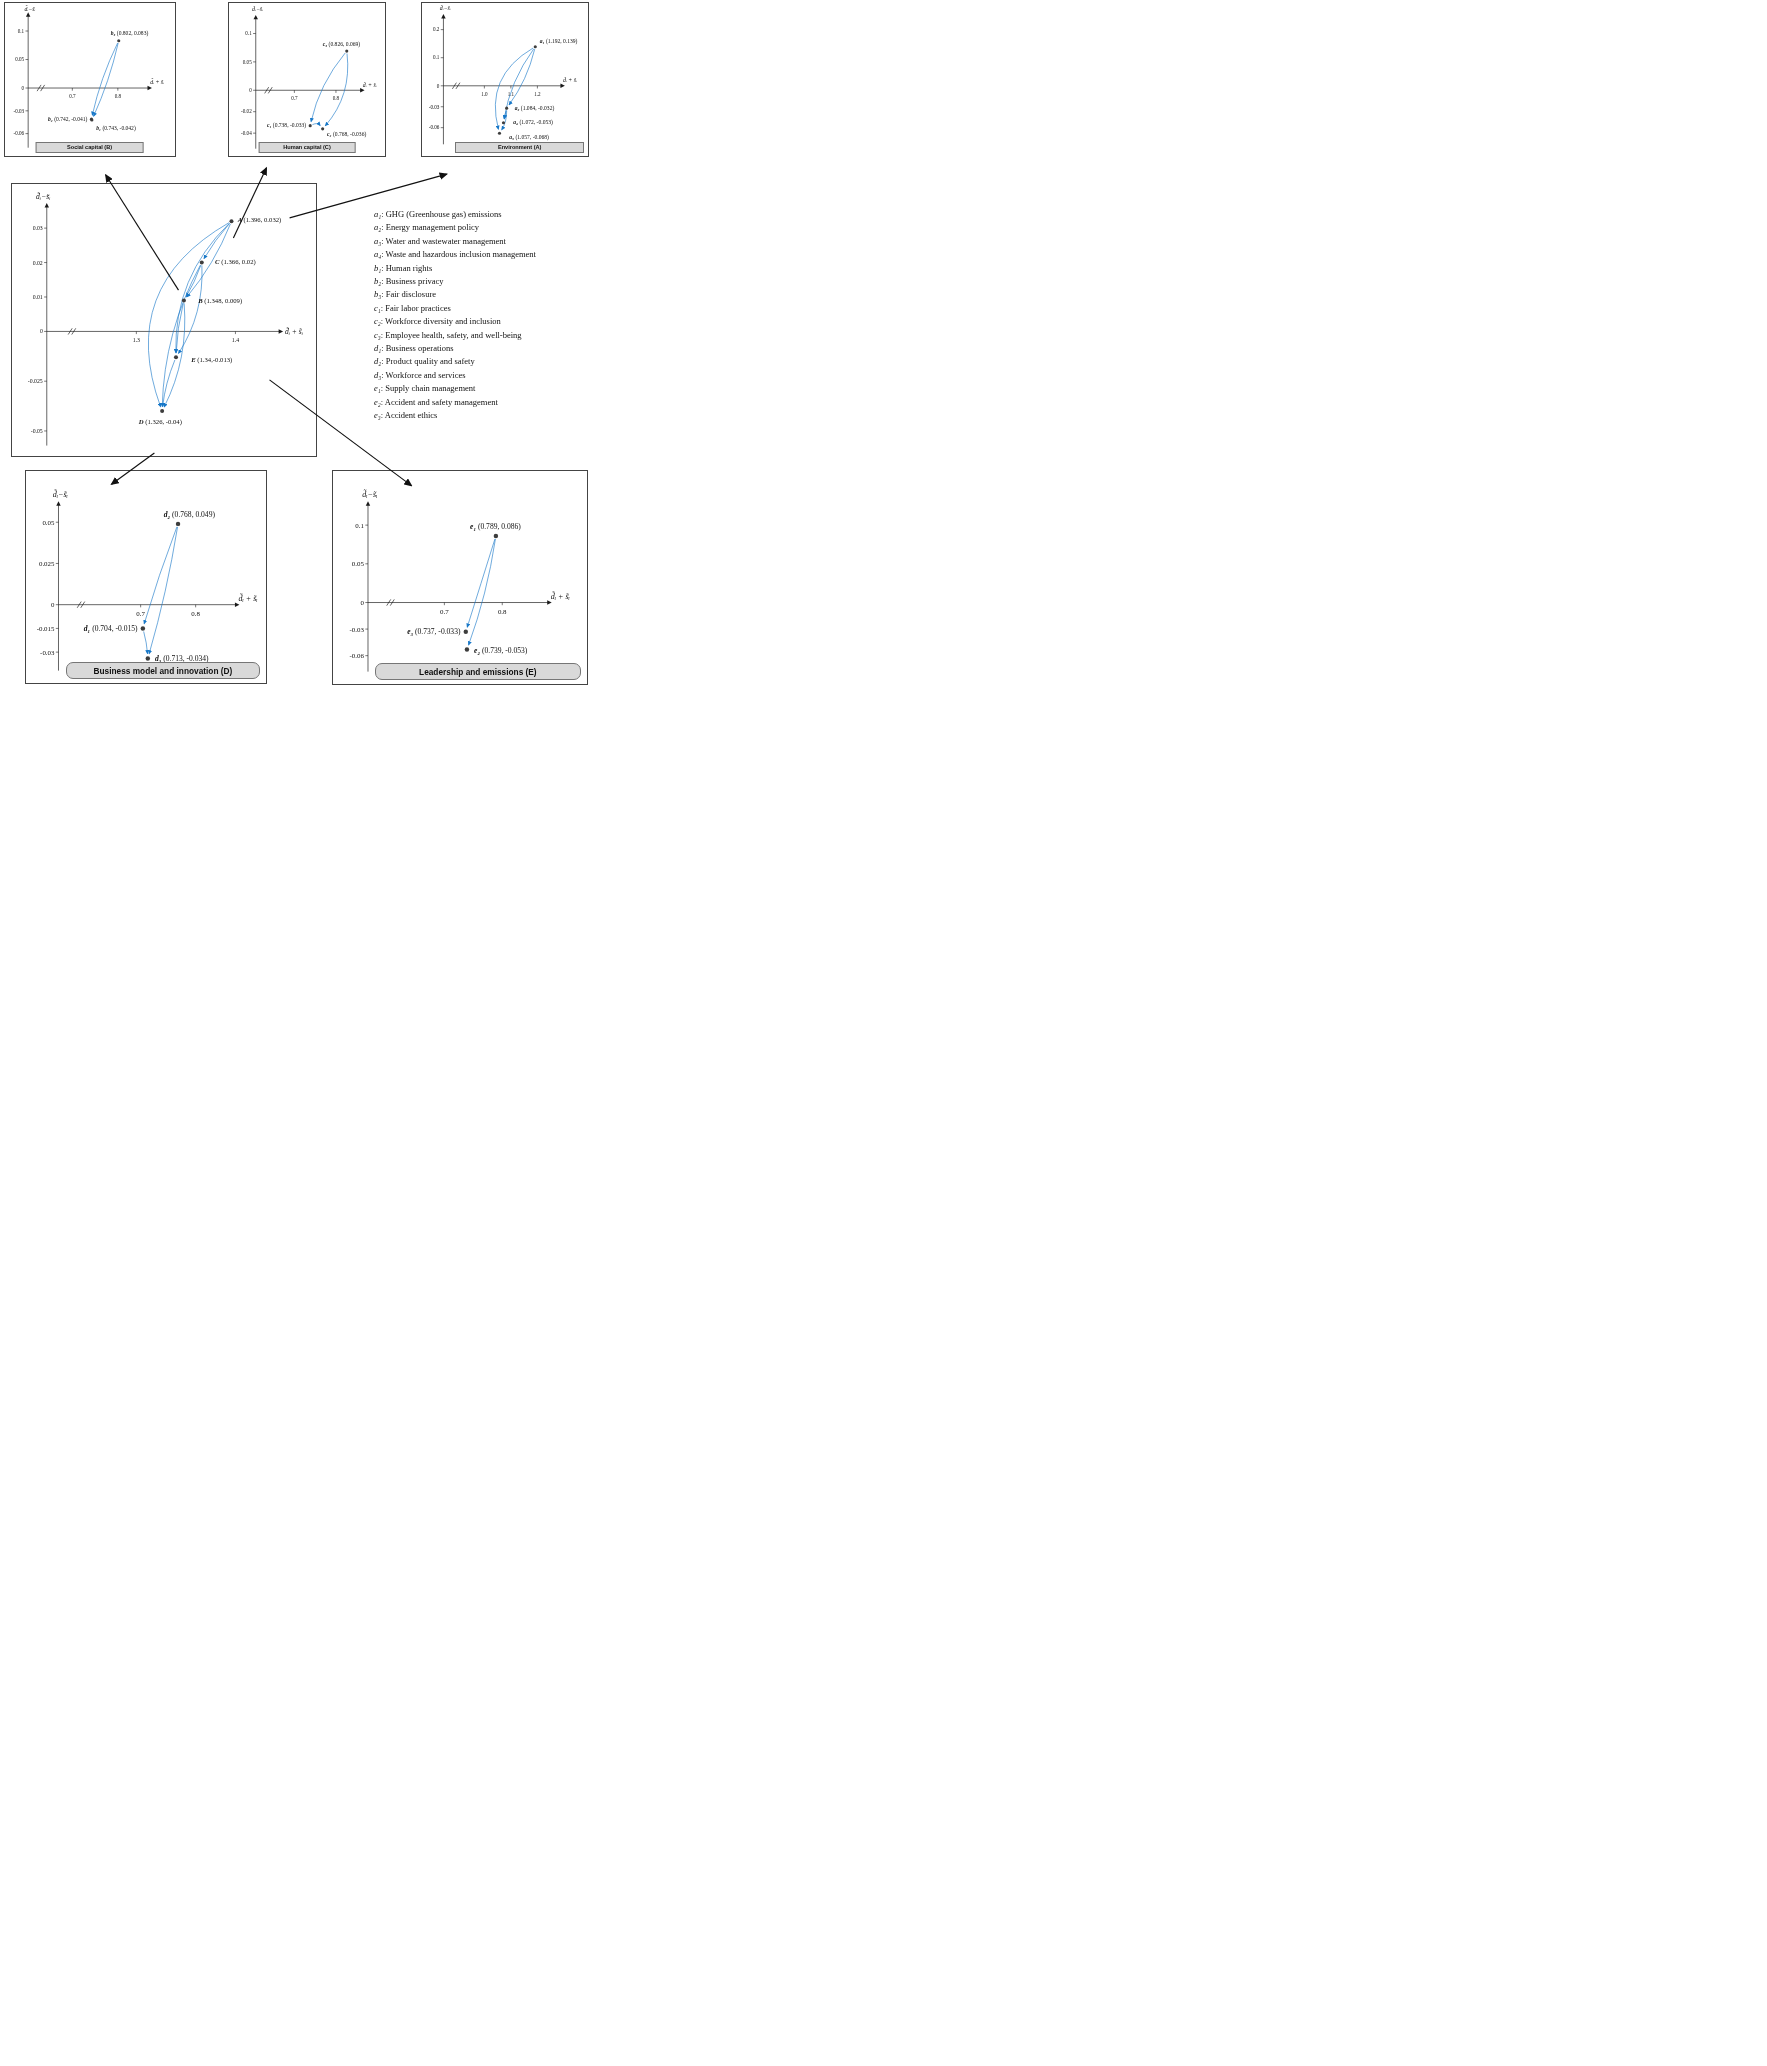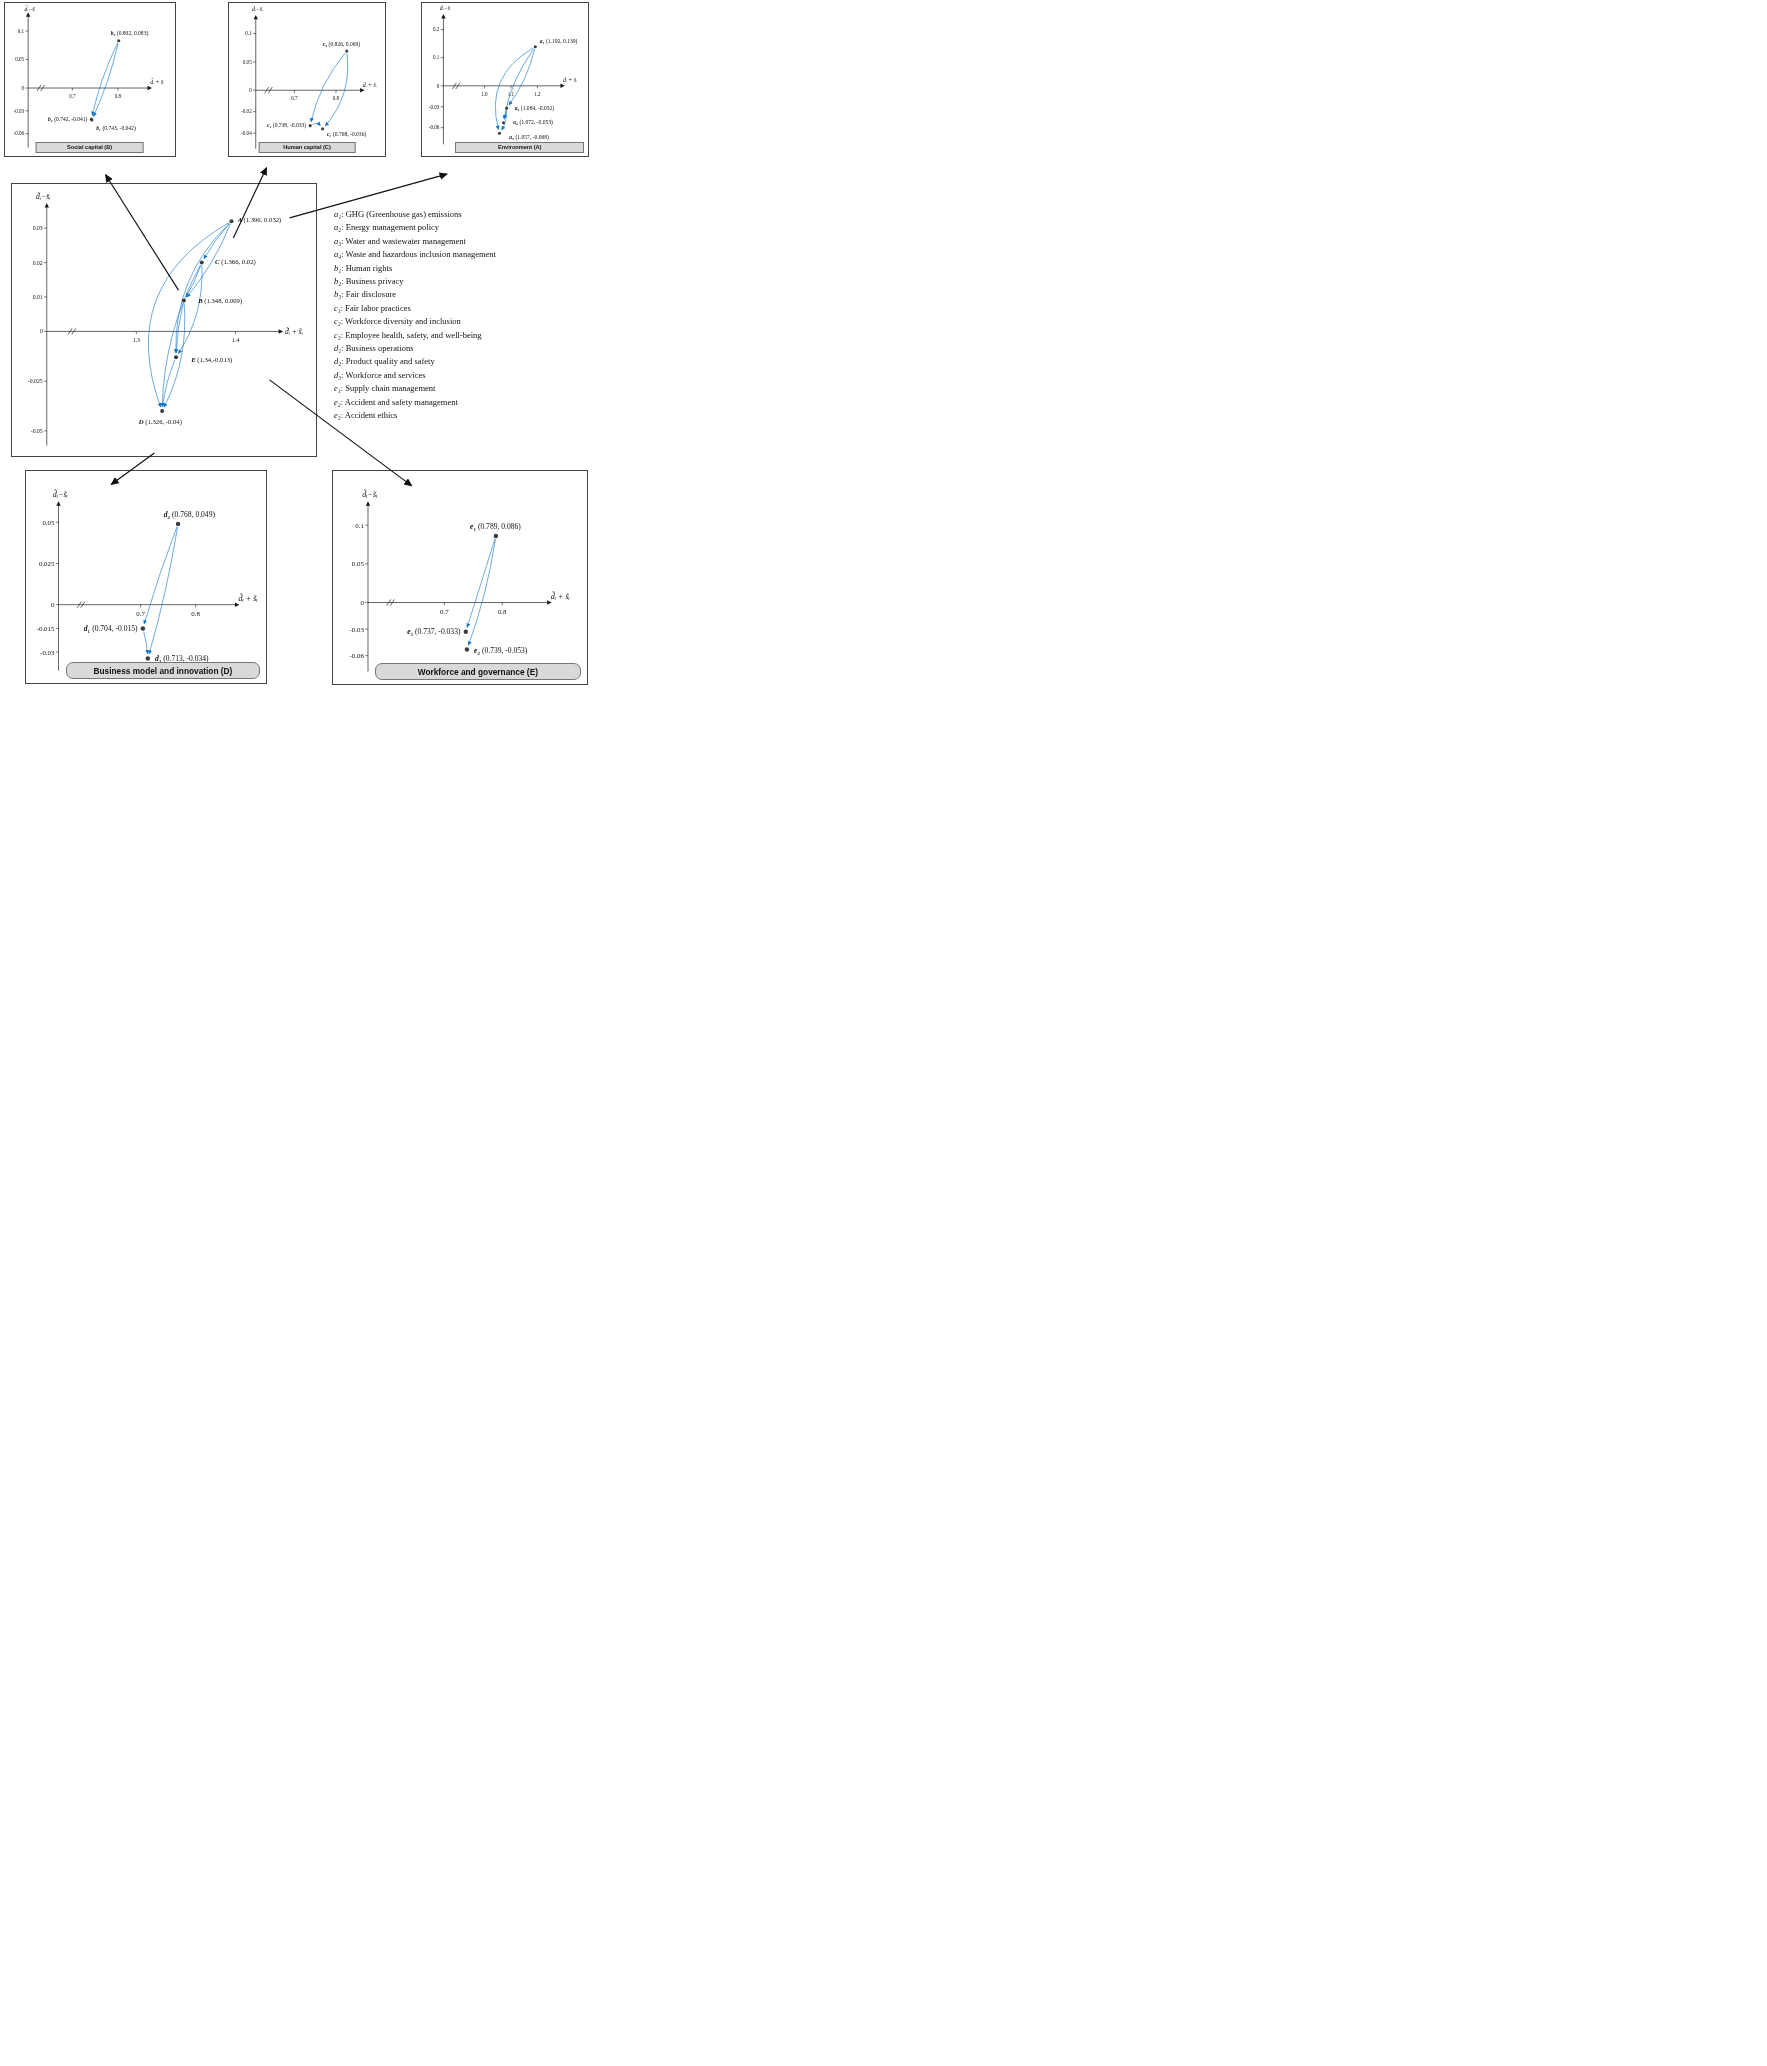--- a/index.html
+++ b/index.html
@@ -11,21 +11,21 @@
   svg text{font-family:"Liberation Serif","DejaVu Serif",serif;fill:#111;}
   .ptitle{position:absolute;background:#d9d9d9;border:0.4px solid #767676;
           font-family:"Liberation Sans","DejaVu Sans",sans-serif;font-weight:bold;
           text-align:center;color:#111;box-sizing:border-box;}
   .ptitle-top{bottom:2.7px;left:50%;transform:translateX(-50%);width:64%;
               font-size:5.6px;padding:1.8px 1.8px;}
   .ptitle-topA{bottom:2.7px;left:33px;right:3.6px;transform:none;width:auto;}
   .ptitle-bot{bottom:3.6px;font-size:8.3px;padding:2.7px 1.8px;border-radius:7px;}
   #legend{position:absolute;left:334px;top:208px;width:188px;margin:0;padding:0;}
   #legend ul{list-style:none;margin:0;padding:0;}
-  #legend li{font-size:8.5px;line-height:13.4px;color:#111;white-space:nowrap;}
+  #legend li{font-size:8.5px;line-height:13.4px;color:#111;white-space:nowrap;margin-left:40px;}
   #legend .lg-term{font-style:italic;}
   #connectors{position:absolute;left:0;top:0;pointer-events:none;z-index:5;}
 </style>
 </head>
 <body>
 
 <div class="page">
 
   <section class="panel" style="left:3.6px;top:1.8px;width:172px;height:155px;">
     <div>
@@ -318,21 +318,21 @@
           <path d="M362.7745955621059,152.38228319914404 Q331.1276595744681,253.132 300.6794349373595,350.06555497277367" fill="none" stroke="#1878c8" stroke-width="1.4" marker-end="url(#ah5)"></path>
           <path d="M363.82688264782183,152.62548958209325 Q345.15499858156033,276.2433475177305 303.7428411241802,389.9574048413909" fill="none" stroke="#1878c8" stroke-width="1.4" marker-end="url(#ah5)"></path>
           <circle cx="364.872340425532" cy="145.704" r="5" fill="#3d3d3d"></circle>
           <text x="306.872340425532" y="129.704" text-anchor="start" font-size="17"><tspan font-style="italic" font-weight="bold">e₁ </tspan><tspan>(0.789, 0.086)</tspan></text>
           <circle cx="297.3829787234042" cy="360.56" r="5" fill="#3d3d3d"></circle>
           <text x="285.3829787234042" y="366.56" text-anchor="end" font-size="17"><tspan font-style="italic" font-weight="bold">e₃ </tspan><tspan>(0.737, -0.033)</tspan></text>
           <circle cx="299.97872340425533" cy="400.29333333333335" r="5" fill="#3d3d3d"></circle>
           <text x="315.97872340425533" y="409.29333333333335" text-anchor="start" font-size="17"><tspan font-style="italic" font-weight="bold">e₂ </tspan><tspan>(0.739, -0.053)</tspan></text>
         </svg>
       </div>
-    <div class="ptitle ptitle-bot" style="left:42px;right:6.3px;">Workforce and governance (E)</div>
+    <div class="ptitle ptitle-bot" style="left:42px;right:6.3px;">Leadership and emissions (E)</div>
   </section>
 
   <svg id="connectors" width="589" height="691" viewBox="0 0 1320 1548">
       <defs>
         <marker id="conn-head" viewBox="0 0 18 16" refX="15" refY="8" markerUnits="userSpaceOnUse" markerWidth="19" markerHeight="17" orient="auto">
           <path d="M0,0 L18,8 L0,16 z" fill="#111111"></path>
         </marker>
       </defs>
       <line x1="400" y1="650" x2="237" y2="392" stroke="#111111" stroke-width="2.6" marker-end="url(#conn-head)"></line>
       <line x1="523" y1="533" x2="597" y2="376" stroke="#111111" stroke-width="2.6" marker-end="url(#conn-head)"></line>

